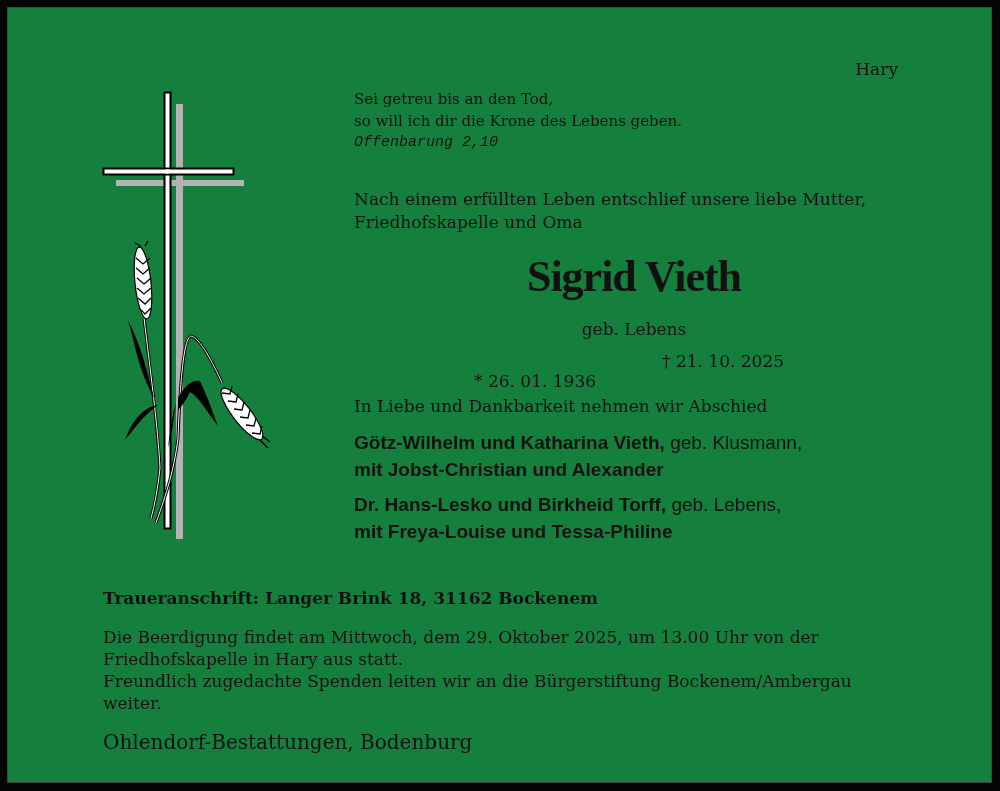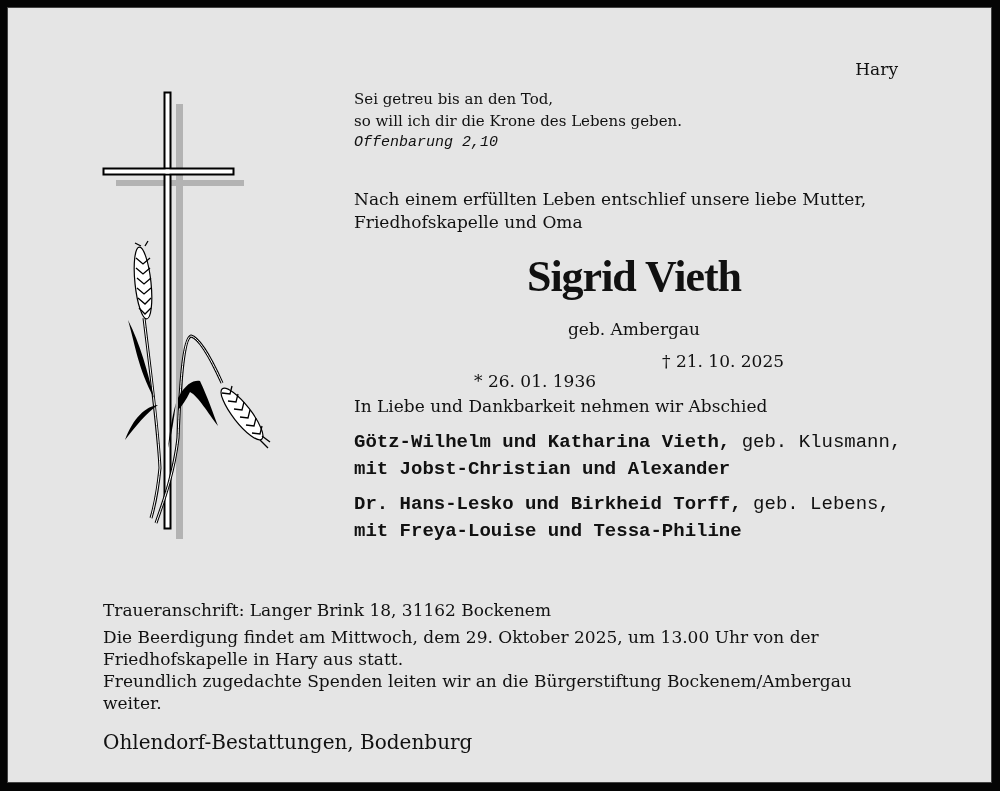--- a/index.html
+++ b/index.html
@@ -8,44 +8,44 @@
       background: #050505;
       position: relative;
       overflow: hidden;
       font-family: "DejaVu Serif", "Liberation Serif", serif;
       color: #111;
     }
     .page {
       position: absolute;
       left: 7px; top: 7px;
       width: 985px; height: 776px;
-      background: #e5e5e5;
+      background: #15803d;
       border-left: 1px solid #444;
       border-top: 1px solid #444;
       border-right: 1px solid #444;
       border-bottom: 1px solid #444;
       box-sizing: border-box;
     }
     .abs { position: absolute; white-space: nowrap; }
     .location { right: 93px; top: 51px; font-size: 17px; }
     .verse { left: 346px; top: 80px; font-size: 15px; line-height: 22px; }
     .verse-ref { left: 346px; top: 126px; width: 357px; text-align: left; font-style: italic; font-size: 15px; font-family: Liberation Mono, monospace; }
     .intro { left: 346px; top: 180px; font-size: 17px; line-height: 23px; }
     .name { left: 346px; top: 243px; width: 560px; text-align: center; font-weight: bold; font-size: 44px; letter-spacing: -1px; font-family: "Liberation Serif", "DejaVu Serif", serif; }
     .maiden { left: 346px; top: 311px; width: 560px; text-align: center; font-size: 17px; }
     .dates { left: 346px; top: 343px; width: 560px; font-size: 17px; }
     .dates .birth { position: absolute; left: 120px; margin-top: 20px; }
     .dates .death { position: absolute; left: 308px; }
     .farewell { left: 346px; top: 388px; font-size: 17px; }
-    .family { left: 346px; font-size: 19px; line-height: 27px; font-family: Liberation Mono, monospace; }
+    .family { left: 346px; font-size: 19px; line-height: 27px; font-family: Liberation Sans, sans-serif; }
     .family b { font-weight: bold; }
     .family .nb { font-weight: normal; }
     .fam1 { top: 421px; }
     .fam2 { top: 483px; }
-    .address { left: 95px; top: 592px; font-size: 17px; }
+    .address { left: 95px; top: 580px; font-size: 17px; font-weight: bold; }
     .funeral { left: 95px; top: 618px; width: 812px; font-size: 17px; line-height: 22px; white-space: normal; }
     .undertaker { left: 95px; top: 722px; font-size: 20px; }
     .cross-art { position: absolute; left: 88px; top: 76px; }
   </style>
 </head>
 <body>
 
 <div class="page">
 
   <svg class="cross-art" width="180" height="470" viewBox="88 76 180 470">
@@ -101,21 +101,21 @@
     <div>so will ich dir die Krone des Lebens geben.</div>
   </div>
   <div class="abs verse-ref">Offenbarung 2,10</div>
 
   <div class="abs intro">
     <div>Nach einem erfüllten Leben entschlief unsere liebe Mutter,</div>
     <div>Friedhofskapelle und Oma</div>
   </div>
 
   <div class="abs name">Sigrid Vieth</div>
-  <div class="abs maiden">geb. Ambergau</div>
+  <div class="abs maiden">geb. Lebens</div>
   <div class="abs dates">
     <span class="birth">* 26. 01. 1936</span>
     <span class="death">† 21. 10. 2025</span>
   </div>
 
   <div class="abs farewell">In Liebe und Dankbarkeit nehmen wir Abschied</div>
 
   <div class="abs family fam1">
     <div><b>Götz-Wilhelm und Katharina Vieth,</b><span class="nb"> geb. Klusmann,</span></div>
     <div><b>mit Jobst-Christian und Alexander</b></div>

